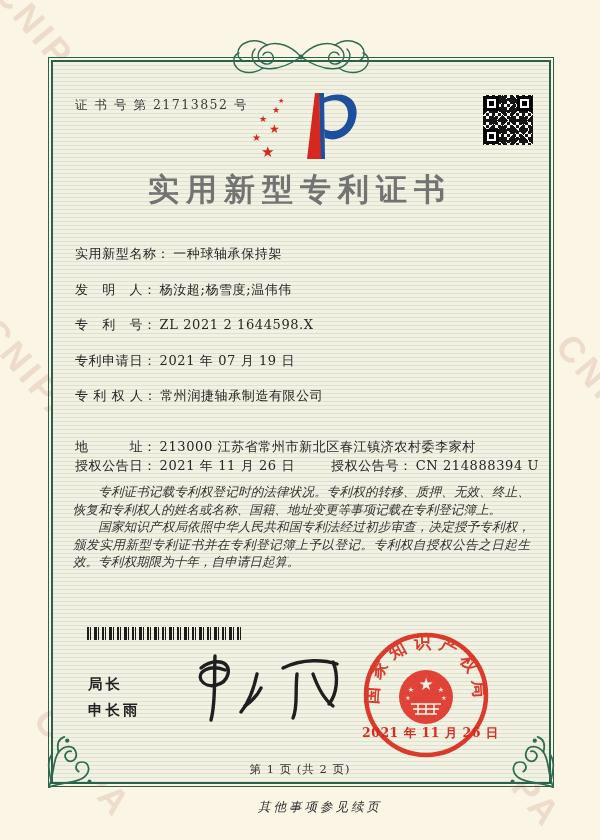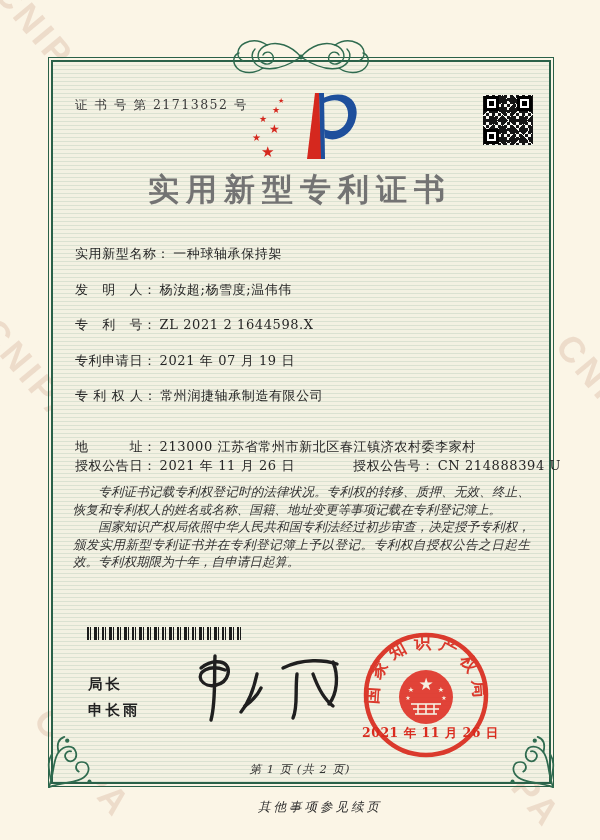--- a/index.html
+++ b/index.html
@@ -33,41 +33,41 @@
       background-size:6px 6px,10px 10px;}
   .finder{position:absolute;width:9px;height:9px;border:3px solid #000;background:#fff;}
   .finder .dot{position:absolute;left:2px;top:2px;width:5px;height:5px;background:#000;}
   .finder.tl{left:1px;top:1px;} .finder.tr{right:1px;top:1px;} .finder.bl{left:1px;bottom:1px;}
 
   .title{position:absolute;left:0;top:169px;width:100%;text-align:center;
          font-size:31px;font-weight:bold;color:#737373;letter-spacing:7px;}
 
   .row{position:absolute;left:75px;font-size:13px;color:#262626;white-space:nowrap;letter-spacing:0.6px;}
   .row .val{margin-left:3px;}
-  .row .pair2{margin-left:58px;}
+  .row .pair2{margin-left:36px;}
 
   .paras{position:absolute;left:73px;top:483px;width:457px;font-size:12.6px;line-height:17.6px;
          color:#333;font-style:italic;}
   .paras p{margin:0;text-indent:2em;text-align:justify;}
 
   .barcode{position:absolute;left:87px;top:627px;width:154px;height:13px;
     background-image:repeating-linear-gradient(90deg,#1b1b1b 0 2px,transparent 2px 3px,
       #1b1b1b 3px 4px,transparent 4px 7px,#1b1b1b 7px 10px,transparent 10px 11px,
       #1b1b1b 11px 12px,transparent 12px 15px);}
 
   .officer{position:absolute;left:88px;top:671px;font-size:14.5px;font-weight:600;
            color:#222;letter-spacing:3px;line-height:26px;}
   .signature{position:absolute;left:185px;top:648px;width:165px;height:82px;}
 
   .seal{position:absolute;left:355px;top:624px;width:142px;height:142px;z-index:3;opacity:0.92;}
   .seal-date{position:absolute;left:362px;top:725px;width:126px;z-index:4;text-align:center;
              font-size:12.5px;font-weight:bold;color:#d92b1e;letter-spacing:0.5px;white-space:nowrap;}
 
   .page-footer{position:absolute;left:0;top:762px;width:100%;text-align:center;
-               font-size:11.5px;color:#333;letter-spacing:1px;font-style:italic;}
+               font-size:11.5px;color:#333;letter-spacing:1px;}
   .cont-note{position:absolute;left:0;top:799px;width:100%;text-align:center;
              font-size:12.5px;color:#2e2e2e;letter-spacing:3px;font-style:italic;padding-left:20px;}
 </style>
 </head>
 <body>
 
 <div class="certificate">
 
   <div class="wm" style="left:-22px;top:14px;">CNIPA</div>
   <div class="wm" style="left:168px;top:92px;opacity:.55;">CNIPA</div>

